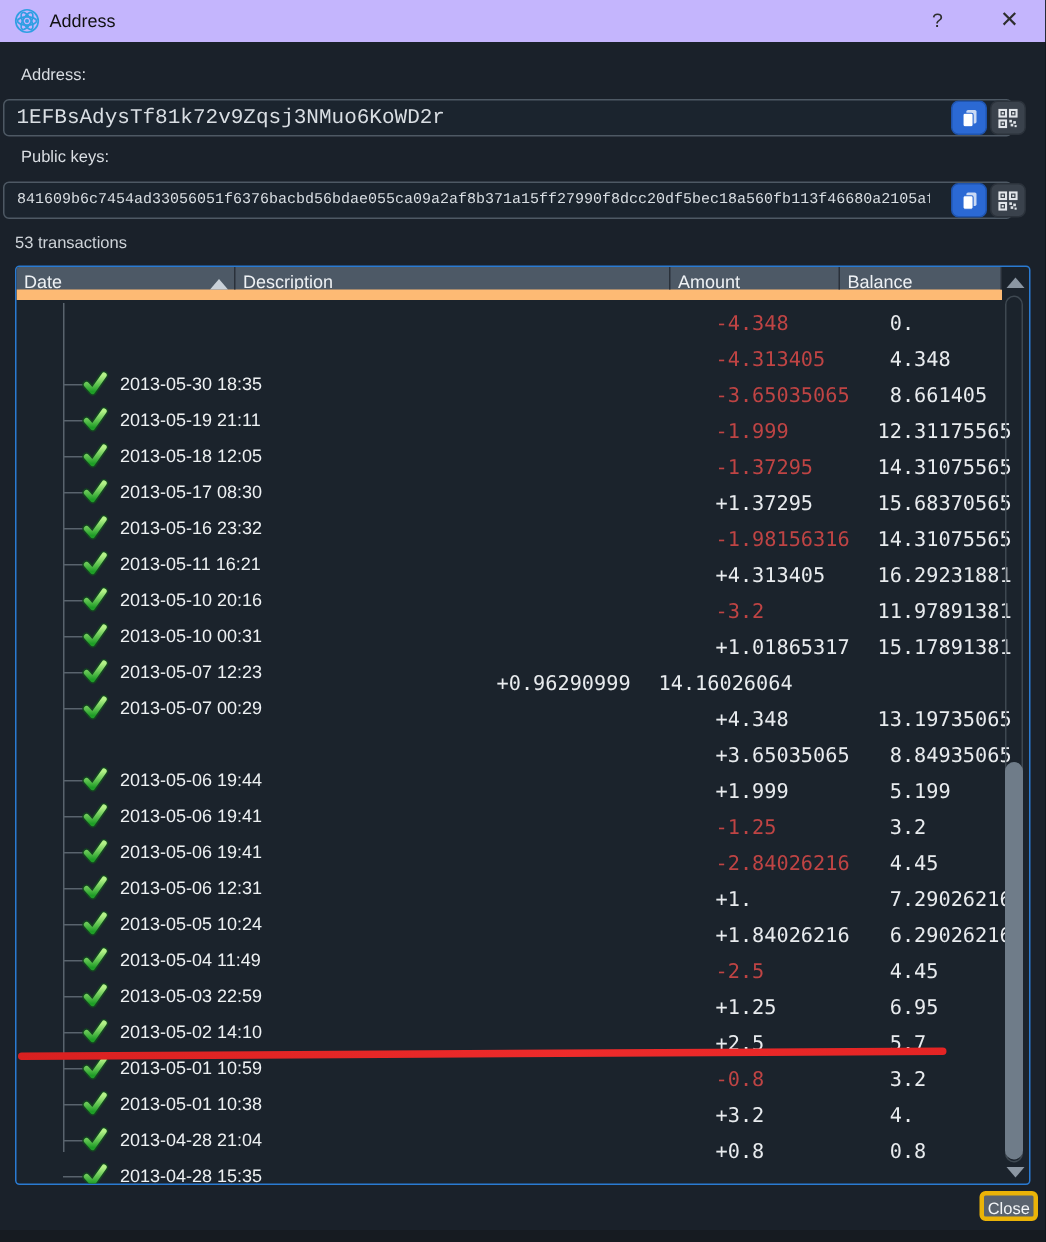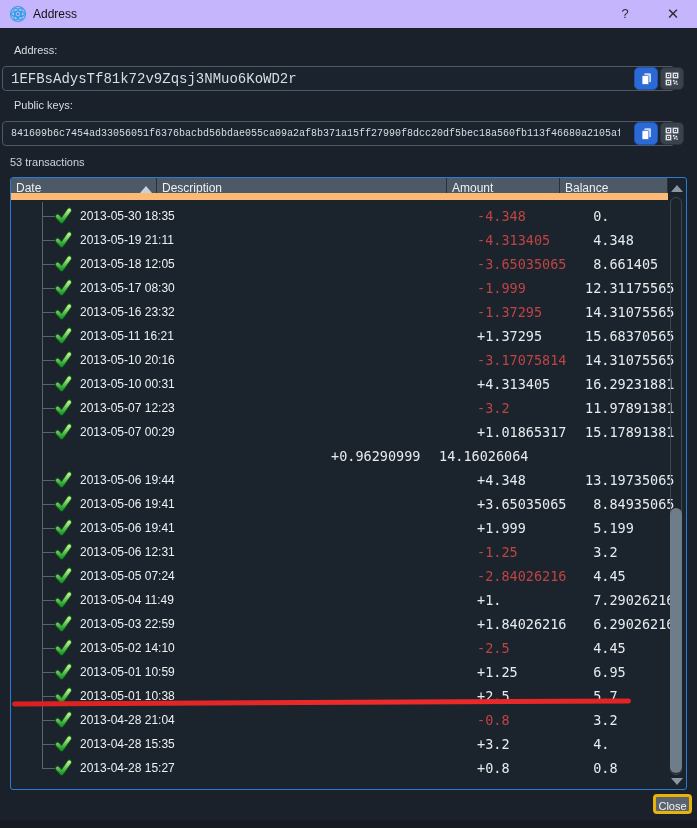--- a/index.html
+++ b/index.html
@@ -44,21 +44,21 @@
     font-size:12px;line-height:21px;padding-left:5px;overflow:hidden;white-space:nowrap;}
   .th-date{width:146px;} .th-desc{width:290px;} .th-amount{width:113px;} .th-balance{width:108px;}
   .sort-arrow{position:absolute;left:129px;top:8px;width:0;height:0;
     border-left:6px solid transparent;border-right:6px solid transparent;
     border-bottom:7px solid #c9d1d9;}
 
   .tbody{position:absolute;left:0;top:22px;width:657px;height:584px;padding-top:4px;box-sizing:border-box;}
   .tree-line{position:absolute;left:31px;top:2px;width:1px;height:566px;background:#59636d;}
   .row{position:relative;height:24px;display:flex;}
   .cell{box-sizing:border-box;}
-  .date-cell{width:146px;position:relative;}
+  .date-cell{width:146px;position:relative;margin-top:40px;}
   .desc-cell{width:290px;}
   .amount-cell{width:113px;padding-left:30px;font-family:"DejaVu Sans Mono",monospace;
     font-size:13.5px;line-height:24px;color:#e8ebee;white-space:pre;}
   .amount-cell.neg{color:#bf4444;}
   .balance-cell{width:108px;padding-left:25px;font-family:"DejaVu Sans Mono",monospace;
     font-size:13.5px;line-height:24px;color:#e8ebee;white-space:pre;}
   .branch{position:absolute;left:31px;top:12px;width:13px;height:1px;background:#59636d;}
   .check{position:absolute;left:43px;top:3px;width:19px;height:18px;}
   .date-text{position:absolute;left:69px;top:0;line-height:24px;font-size:12px;color:#eef1f3;white-space:nowrap;}
 
@@ -287,21 +287,21 @@
       <span class="branch"></span>
       <span class="check">
         <svg viewBox="0 0 20 20" width="19" height="18">
           <path d="M3.5 10.5 L8 15.5 L16.5 3.5" fill="none" stroke="#0d6b14" stroke-width="6.5" stroke-linecap="round" stroke-linejoin="round" opacity="0.45"></path>
           <path d="M3.5 10.5 L8 15.5 L16.5 3.5" fill="none" stroke="url(#ckg)" stroke-width="4" stroke-linecap="round" stroke-linejoin="round"></path>
         </svg>
       </span>
       <span class="date-text">2013-05-10 20:16</span>
     </div>
     <div class="cell desc-cell"></div>
-    <div class="cell amount-cell neg">-3.17075814</div>
+    <div class="cell amount-cell neg">-1.98156316</div>
     <div class="cell balance-cell">14.31075565</div>
   </div>
 
   <div class="row">
     <div class="cell date-cell">
       <span class="branch"></span>
       <span class="check">
         <svg viewBox="0 0 20 20" width="19" height="18">
           <path d="M3.5 10.5 L8 15.5 L16.5 3.5" fill="none" stroke="#0d6b14" stroke-width="6.5" stroke-linecap="round" stroke-linejoin="round" opacity="0.45"></path>
           <path d="M3.5 10.5 L8 15.5 L16.5 3.5" fill="none" stroke="url(#ckg)" stroke-width="4" stroke-linecap="round" stroke-linejoin="round"></path>
@@ -418,21 +418,21 @@
 
   <div class="row">
     <div class="cell date-cell">
       <span class="branch"></span>
       <span class="check">
         <svg viewBox="0 0 20 20" width="19" height="18">
           <path d="M3.5 10.5 L8 15.5 L16.5 3.5" fill="none" stroke="#0d6b14" stroke-width="6.5" stroke-linecap="round" stroke-linejoin="round" opacity="0.45"></path>
           <path d="M3.5 10.5 L8 15.5 L16.5 3.5" fill="none" stroke="url(#ckg)" stroke-width="4" stroke-linecap="round" stroke-linejoin="round"></path>
         </svg>
       </span>
-      <span class="date-text">2013-05-05 07:24</span>
+      <span class="date-text">2013-05-05 10:24</span>
     </div>
     <div class="cell desc-cell"></div>
     <div class="cell amount-cell neg">-2.84026216</div>
     <div class="cell balance-cell"> 4.45</div>
   </div>
 
   <div class="row">
     <div class="cell date-cell">
       <span class="branch"></span>
       <span class="check">

